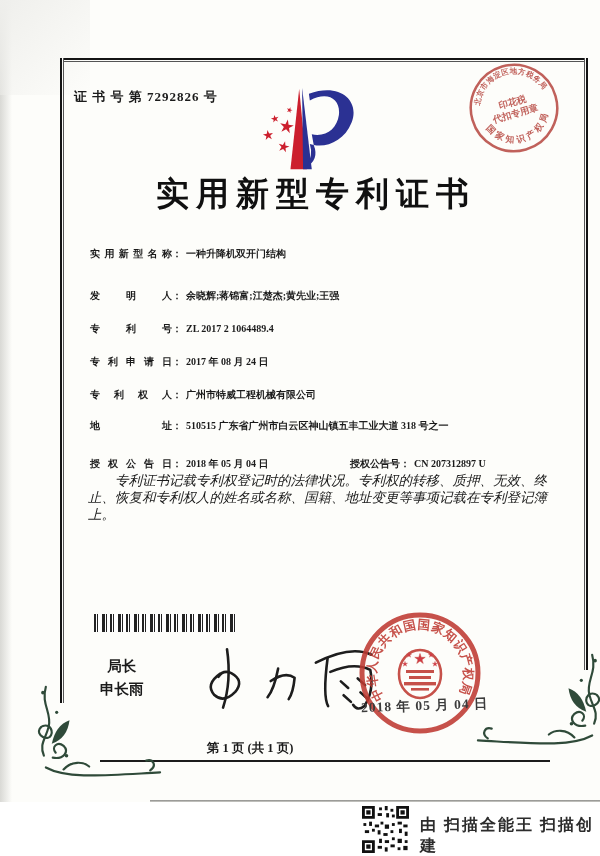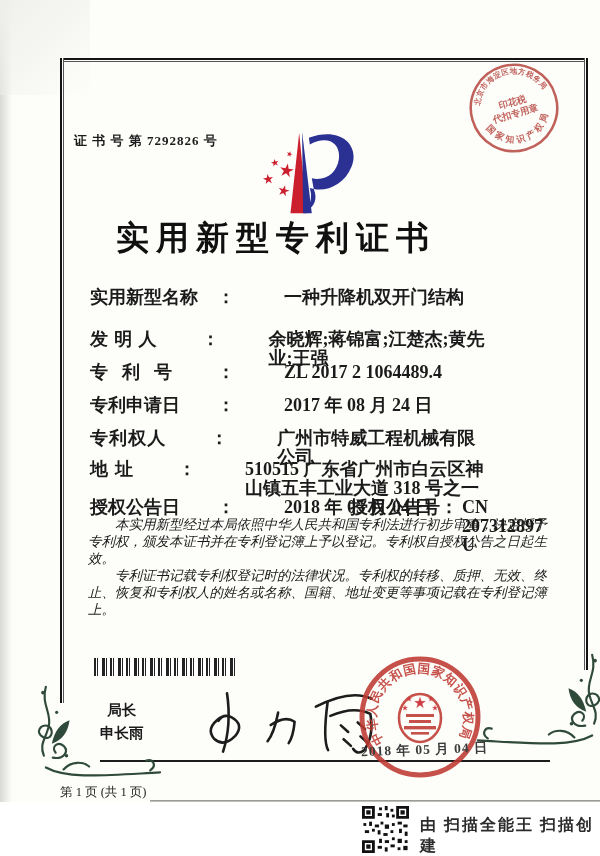--- a/index.html
+++ b/index.html
@@ -5,37 +5,37 @@
   html,body{margin:0;padding:0;}
   body{width:600px;height:856px;background:#ffffff;font-family:"Liberation Serif","DejaVu Serif",serif;color:#1b1b1b;}
   .page{position:relative;width:600px;height:856px;overflow:hidden;background:#fdfdfa;}
   .left-shadow{position:absolute;left:0;top:0;width:12px;height:802px;background:linear-gradient(90deg,#d9d9d5,rgba(253,253,250,0));}
   .tl-smudge{position:absolute;left:0;top:0;width:90px;height:95px;background:linear-gradient(135deg,#efefec,rgba(253,253,250,0));}
   
   .b-top{position:absolute;left:60px;top:58px;width:528px;height:5px;background:linear-gradient(180deg,#141414 0 2px,#fbfbf8 2px 3px,#555 3px 4px,transparent 4px);}
   .b-left{position:absolute;left:60px;top:58px;width:5px;height:645px;background:linear-gradient(90deg,#141414 0 2px,#fbfbf8 2px 3px,#555 3px 4px,transparent 4px);}
   .b-right{position:absolute;left:583px;top:58px;width:5px;height:612px;background:linear-gradient(270deg,#141414 0 2px,#fbfbf8 2px 3px,#555 3px 4px,transparent 4px);}
   .b-bottom{position:absolute;left:100px;top:760px;width:450px;height:2px;background:#1c1c1c;}
-  .frame{position:absolute;left:60px;top:58px;width:432px;height:705px;margin-top:44px;}
+  .frame{position:absolute;left:60px;top:58px;width:432px;height:705px;}
   .cert-no{position:absolute;left:14px;top:30px;font-size:13px;font-weight:700;letter-spacing:1px;}
   .logo{position:absolute;left:170px;top:26px;width:150px;height:92px;}
-  .title{position:absolute;left:0;top:114px;width:100%;text-align:center;font-size:33px;font-weight:700;letter-spacing:7px;color:#101010;}
-  .frow{position:absolute;left:30px;font-size:18px;font-weight:600;display:flex;align-items:flex-start;line-height:19px;white-space:nowrap;gap:45px;}
+  .title{position:absolute;left:0;top:114px;width:100%;text-align:center;font-size:33px;font-weight:700;letter-spacing:7px;color:#101010;padding-left:40px;}
+  .frow{position:absolute;left:30px;font-size:10px;font-weight:600;display:flex;align-items:flex-start;line-height:19px;white-space:nowrap;}
   .flabel{display:inline-block;width:82px;text-align:justify;text-align-last:justify;}
   .fcolon{display:inline-block;}
   .fvalue{display:inline-block;margin-left:4px;max-width:372px;white-space:normal;}
   .grant-no-group{position:absolute;left:260px;top:0;display:flex;line-height:19px;}
   .bodytext{position:absolute;left:28px;top:414px;width:472px;font-size:13.5px;line-height:17px;font-style:italic;font-weight:500;color:#1a1a1a;}
   .bodytext p{margin:0;text-indent:2em;}
   .barcode{position:absolute;left:34px;top:556px;width:142px;height:18px;background:repeating-linear-gradient(90deg,#232323 0 2px,#fff 2px 3px,#232323 3px 4px,#fff 4px 8px,#232323 8px 11px,#fff 11px 12px,#232323 12px 13px,#fff 13px 16px);}
   .signer{position:absolute;left:40px;top:597px;font-family:"Liberation Sans","DejaVu Sans",sans-serif;font-size:14.5px;font-weight:600;line-height:23px;text-align:center;}
   .signature{position:absolute;left:118px;top:578px;width:225px;height:80px;transform:rotate(-3deg);}
   .seal-cnipa{position:absolute;left:285px;top:540px;width:150px;height:150px;opacity:.88;}
   .seal-date{position:absolute;left:301px;top:638px;width:180px;font-size:13.5px;font-weight:700;color:#3c3c3c;letter-spacing:1px;transform:rotate(-2deg);}
-  .page-info{position:absolute;left:0;top:682px;width:88%;text-align:left;font-size:12.5px;font-weight:400;}
+  .page-info{position:absolute;left:0;top:682px;width:88%;text-align:center;font-size:12.5px;font-weight:700;}
   .ornament{position:absolute;width:128px;height:100px;}
   .orn-left{left:36px;top:684px;}
   .orn-right{left:474px;top:652px;transform:scaleX(-1);}
   .stamp-tax{position:absolute;left:460px;top:54px;width:108px;height:108px;opacity:.8;transform:rotate(-16deg);}
   .scan-edge{position:absolute;left:150px;top:800px;width:450px;height:2px;background:linear-gradient(180deg,#8a8a88,#cfcfcb);}
   .scan-strip{position:absolute;left:0;top:802px;width:600px;height:54px;background:#ffffff;}
   .qr{position:absolute;left:362px;top:806px;width:47px;height:47px;}
   .credit{position:absolute;left:420px;top:815px;font-size:16px;font-weight:700;letter-spacing:2px;color:#2c2c2c;}
 </style>
 </head>
@@ -148,21 +148,20 @@
         <span class="fcolon">：</span>
       <span class="fvalue">2018 年 05 月 04 日</span>
       <span class="grant-no-group">
         <span>授权公告号</span>
           <span>：</span>
         <span class="fvalue">CN 207312897 U</span>
       </span>
     </div>
 
     <div class="bodytext">
-      <p>本实用新型经过本局依照中华人民共和国专利法进行初步审查，决定授予专利权，颁发本证书并在专利登记簿上予以登记。专利权自授权公告之日起生效。</p>
       <p>专利证书记载专利权登记时的法律状况。专利权的转移、质押、无效、终止、恢复和专利权人的姓名或名称、国籍、地址变更等事项记载在专利登记簿上。</p>
     </div>
 
     <div class="barcode"></div>
 
     <div class="signer">
       <div>局长</div>
       <div>申长雨</div>
     </div>
 

